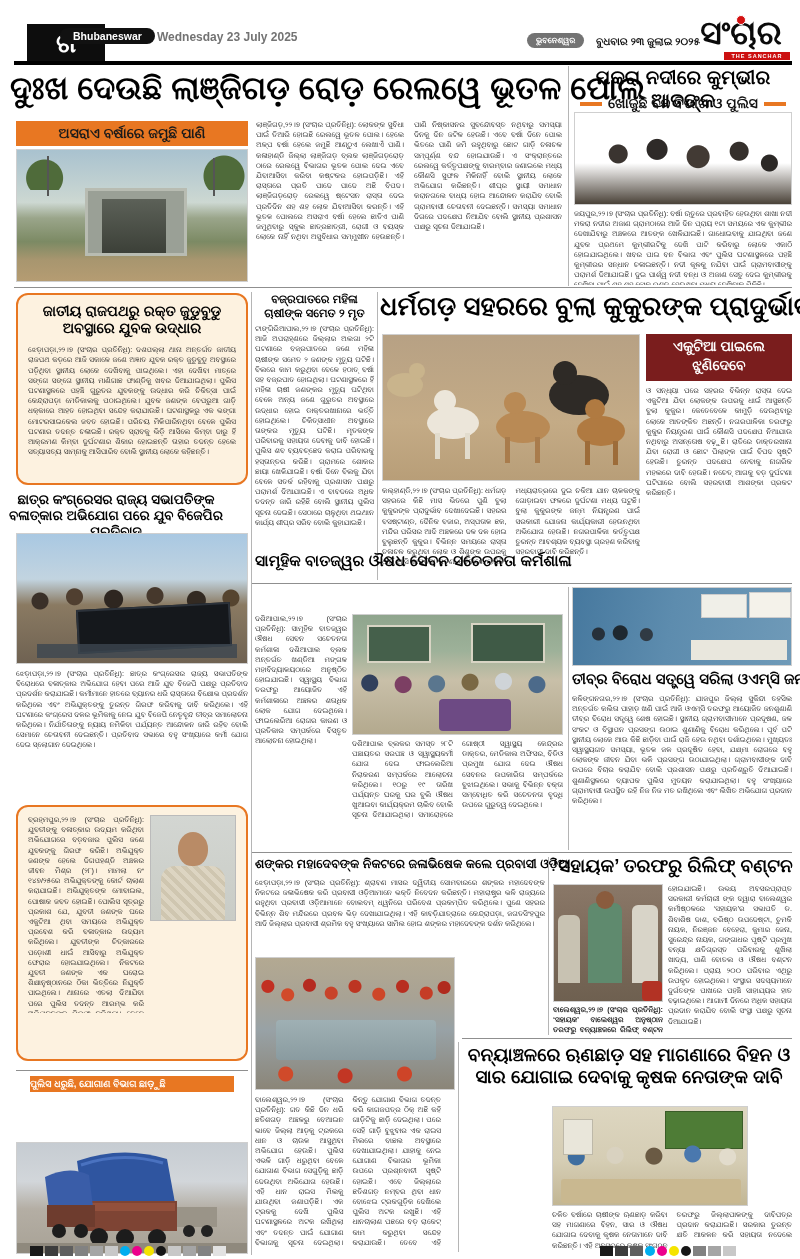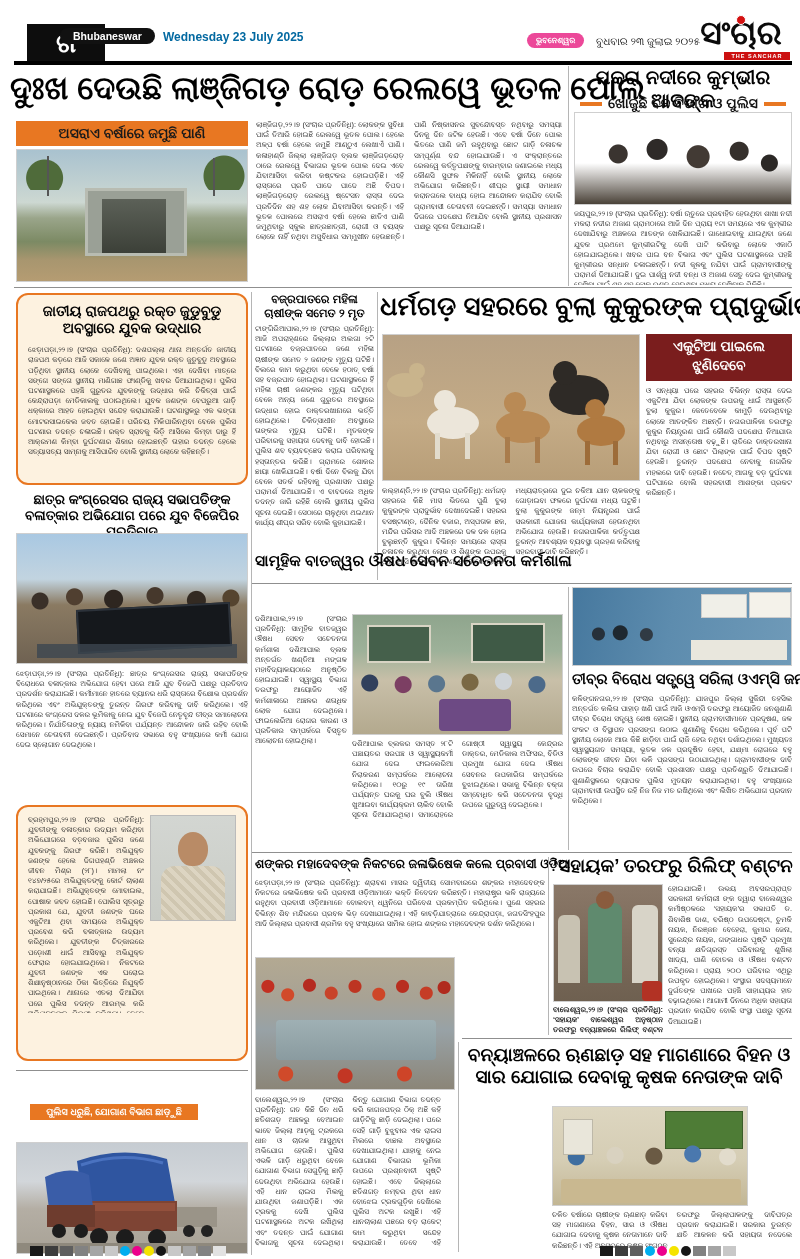--- a/index.html
+++ b/index.html
@@ -24,25 +24,25 @@
 </style>
 </head>
 <body>
 
 <div id="page">
 
   <div class="abs" style="left:27px;top:24px;width:78px;height:38px;background:#0d0d0d;color:#fff;
        font-size:27px;font-weight:800;text-align:center;line-height:38px;">ଖ</div>
   <div class="abs" style="left:60px;top:28px;height:16px;padding:0 13px;background:#111;color:#fff;
        border-radius:9px;font-size:10.5px;font-weight:bold;line-height:16px;z-index:2;">Bhubaneswar</div>
-  <div class="abs" style="left:163px;top:30px;font-size:12px;font-weight:bold;color:#0369a1;">Wednesday 23 July 2025</div>
-
-  <div class="abs" style="left:527px;top:33px;height:15px;padding:0 9px;background:#ec4899;color:#fff;
+  <div class="abs" style="left:157px;top:30px;font-size:12px;font-weight:bold;color:#737373;">Wednesday 23 July 2025</div>
+
+  <div class="abs" style="left:527px;top:33px;height:15px;padding:0 9px;background:#737373;color:#fff;
        border-radius:8px;font-size:8px;font-weight:bold;line-height:15px;">ଭୁବନେଶ୍ୱର</div>
-  <div class="abs" style="left:596px;top:35px;font-size:10.5px;font-weight:normal;color:#111;">ବୁଧବାର ୨୩ ଜୁଲାଇ ୨୦୨୫</div>
+  <div class="abs" style="left:596px;top:35px;font-size:10.5px;font-weight:bold;color:#111;">ବୁଧବାର ୨୩ ଜୁଲାଇ ୨୦୨୫</div>
 
   <div class="abs" style="left:690px;top:16px;width:102px;text-align:center;">
     <div style="font-size:33px;font-weight:800;color:#0a0a0a;line-height:1.05;">ସଂଚାର</div>
     <div class="abs" style="left:46px;top:-1px;width:8px;height:8px;border-radius:50%;background:#d41111;border:1.5px solid #fff;"></div>
     <div style="margin-top:1px;margin-left:34px;width:66px;background:#cc1111;color:#fff;font-size:5.5px;
          font-weight:bold;letter-spacing:1px;line-height:8px;">THE SANCHAR</div>
   </div>
 
   <div class="abs" style="left:14px;top:61px;width:778px;height:4px;background:#000;"></div>
 
@@ -85,21 +85,21 @@
   </div>
   <div class="abs body-txt" style="left:574px;top:209px;width:218px;height:76px;">ଜୟପୁର,୨୨।୭ (ସଂଚାର ପ୍ରତିନିଧି): ବର୍ଷା ଋତୁରେ ପ୍ରବାହିତ ହେଉଥିବା ଶାଖା ନଦୀ ମକରା ନଦୀର ଅଜାଣ ଗ୍ରାମଠାରେ ଆଜି ଦିନ ପ୍ରାୟ ୧ଟା ସମୟରେ ଏକ କୁମ୍ଭୀର ଦେଖାଯିବାରୁ ଅଞ୍ଚଳରେ ଆତଙ୍କ ଖେଳିଯାଇଛି। ଗାଧୋଇବାକୁ ଯାଇଥିବା ଜଣେ ଯୁବକ ପ୍ରଥମେ କୁମ୍ଭୀରଟିକୁ ଦେଖି ପାଟି କରିବାରୁ ଲୋକେ ଏକାଠି ହୋଇଯାଇଥିଲେ। ଖବର ପାଇ ବନ ବିଭାଗ ଏବଂ ପୁଲିସ ଘଟଣାସ୍ଥଳରେ ପହଞ୍ଚି କୁମ୍ଭୀରର ସନ୍ଧାନ ଚଳାଇଛନ୍ତି। ନଦୀ କୂଳକୁ ନଯିବା ପାଇଁ ଗ୍ରାମବାସୀଙ୍କୁ ପରାମର୍ଶ ଦିଆଯାଇଛି। ଦୁଇ ପାର୍ଶ୍ୱ ନଦୀ ବନ୍ଧ ଓ ଅଜାଣ ସେତୁ ଦେଇ କୁମ୍ଭୀରକୁ ଦେଖିବା ପାଇଁ ଶହ ଶହ ଲୋକ ରୁଣ୍ଡ ହେଉଥିବା ମଧ୍ୟ ଦେଖିବାକୁ ମିଳିଛି।</div>
 
   <div class="hrule" style="left:14px;top:287px;width:778px;"></div>
 
   <div class="story-box" style="left:16px;top:293px;width:232px;height:192px;">
     <div class="hl" style="font-size:14.5px;margin-bottom:8px;">ଜାତୀୟ ରାଜପଥରୁ ରକ୍ତ ଜୁଡୁବୁଡୁ ଅବସ୍ଥାରେ ଯୁବକ ଉଦ୍ଧାର</div>
     <div class="body-txt" style="height:132px;">ଝେଡ଼ାପଡ଼ା,୨୨।୭ (ସଂଚାର ପ୍ରତିନିଧି): ଦଶପଲ୍ଲା ଥାନା ଅନ୍ତର୍ଗତ ଜାତୀୟ ରାଜପଥ କଡ଼ରେ ଆଜି ସକାଳେ ଜଣେ ଅଜ୍ଞାତ ଯୁବକ ରକ୍ତ ଜୁଡୁବୁଡୁ ଅବସ୍ଥାରେ ପଡ଼ିଥିବା ସ୍ଥାନୀୟ ଲୋକେ ଦେଖିବାକୁ ପାଇଥିଲେ। ଏହା ଦେଖିବା ମାତ୍ରେ ସଙ୍ଗେ ସଙ୍ଗେ ସ୍ଥାନୀୟ ମାଣିଗାଛ ଫାଣ୍ଡିକୁ ଖବର ଦିଆଯାଇଥିଲା। ପୁଲିସ ଘଟଣାସ୍ଥଳରେ ପହଞ୍ଚି ଗୁରୁତର ଯୁବକଙ୍କୁ ଉଦ୍ଧାର କରି ଚିକିତ୍ସା ପାଇଁ କେନ୍ଦ୍ରାପଡ଼ା ମେଡିକାଲକୁ ପଠାଇଥିଲେ। ଯୁବକ ଜଣଙ୍କ ବେପରୁଆ ଗାଡ଼ି ଧକ୍କାରେ ଆହତ ହୋଇଥିବା ସନ୍ଦେହ କରାଯାଉଛି। ଘଟଣାସ୍ଥଳରୁ ଏକ ଭଙ୍ଗା ମୋଟରସାଇକେଲ ଜବତ ହୋଇଛି। ପରିଚୟ ମିଳିପାରିନଥିବା ବେଳେ ପୁଲିସ ଘଟଣାର ତଦନ୍ତ ଚଳାଇଛି। ରକ୍ତ ସ୍ରାବକୁ ଭିଡ଼ି ଆସିଲେ କିମ୍ବା ଦାରୁ ହିଁ ଆକ୍ରମଣ କିମ୍ବା ଦୁର୍ଘଟଣାର ଶିକାର ହୋଇଛନ୍ତି ତାହାର ତଦନ୍ତ ହେଲେ ସତ୍ୟାସତ୍ୟ ସାମ୍ନାକୁ ଆସିପାରିବ ବୋଲି ସ୍ଥାନୀୟ ଲୋକେ କହିଛନ୍ତି।</div>
   </div>
 
-  <div class="abs hl" style="left:16px;top:492px;width:232px;font-size:13.5px;">ଛାତ୍ର କଂଗ୍ରେସର ରାଜ୍ୟ ସଭାପତିଙ୍କ ବଳାତ୍କାର ଅଭିଯୋଗ ପରେ ଯୁବ ବିଜେପିର ପ୍ରତିବାଦ</div>
+  <div class="abs hl" style="left:0;top:492px;width:232px;font-size:13.5px;">ଛାତ୍ର କଂଗ୍ରେସର ରାଜ୍ୟ ସଭାପତିଙ୍କ ବଳାତ୍କାର ଅଭିଯୋଗ ପରେ ଯୁବ ବିଜେପିର ପ୍ରତିବାଦ</div>
   <div class="photo" style="left:16px;top:533px;width:232px;height:131px;
        background:linear-gradient(#a9c8e2 0%,#c2d4e0 35%,#8a7a62 55%,#6f6252 100%);">
     <div class="abs" style="left:0;top:40px;width:100%;height:60px;
          background:radial-gradient(circle at 10% 45%,#3a3028 0 8px,transparent 9px),
                     radial-gradient(circle at 25% 38%,#503f30 0 8px,transparent 9px),
                     radial-gradient(circle at 42% 42%,#2e2620 0 9px,transparent 10px),
                     radial-gradient(circle at 60% 36%,#46382c 0 8px,transparent 9px),
                     radial-gradient(circle at 78% 44%,#332a22 0 9px,transparent 10px),
                     radial-gradient(circle at 93% 40%,#55442f 0 8px,transparent 9px);"></div>
     <div class="abs" style="left:60px;top:72px;width:150px;height:40px;background:#15181c;
@@ -214,22 +214,22 @@
     <div class="abs" style="left:34px;top:18px;width:34px;height:80px;background:#5f8a6e;border-radius:8px 8px 0 0;"></div>
     <div class="abs" style="left:42px;top:6px;width:18px;height:18px;border-radius:50%;background:#8a5c3e;"></div>
     <div class="abs" style="left:78px;top:20px;width:26px;height:78px;background:#d8d4c8;border-radius:6px 6px 0 0;"></div>
     <div class="abs" style="left:4px;top:30px;width:22px;height:68px;background:#c8c2b2;border-radius:6px 6px 0 0;"></div>
     <div class="abs" style="left:88px;top:96px;width:20px;height:20px;background:#b23224;border-radius:4px;"></div>
   </div>
   <div class="abs body-txt" style="left:668px;top:884px;width:124px;height:150px;">ହୋଇଯାଇଛି। ଉଭୟ ଅବସରପ୍ରାପ୍ତ ସରକାରୀ କର୍ମଚାରୀ ଙ୍କ ଦ୍ୱାରା ବାଲେଶ୍ୱର କର୍ମୀଷ୍ଠଳରେ ‘ସହାୟକ’ର ସଭାପତି ଡ. ଶିବାଶିଷ ଦାଶ, ବରିଷ୍ଠ ଉପଦେଷ୍ଟା, ଚୁମକି ନାୟକ, ନିରଞ୍ଜନ ବେହେରା, କୁମାର ଜେନା, ସୁରେନ୍ଦ୍ର ନାୟକ, ଗଙ୍ଗାଧର ପୃଷ୍ଟି ପ୍ରମୁଖ ବନ୍ୟା କ୍ଷତିଗ୍ରସ୍ତ ପରିବାରକୁ ଶୁଖିଲା ଖାଦ୍ୟ, ପାଣି ବୋତଲ ଓ ଔଷଧ ବଣ୍ଟନ କରିଥିଲେ। ପ୍ରାୟ ୨୦୦ ପରିବାର ଏଥିରୁ ଉପକୃତ ହୋଇଥିଲେ। ସଂସ୍ଥାର ସଦସ୍ୟମାନେ ଦୁର୍ଗତଙ୍କ ପାଖରେ ପହଞ୍ଚି ସାହାଯ୍ୟର ହାତ ବଢ଼ାଇଥିଲେ। ଆଗାମୀ ଦିନରେ ଅଧିକ ସହାୟତା ପ୍ରଦାନ କରାଯିବ ବୋଲି ସଂସ୍ଥା ପକ୍ଷରୁ ସୂଚନା ଦିଆଯାଇଛି।</div>
   <div class="abs body-txt" style="left:553px;top:1005px;width:110px;height:30px;font-weight:bold;">ବାଲେଶ୍ୱର,୨୨।୭ (ସଂଚାର ପ୍ରତିନିଧି): ‘ସହାୟକ’ ବାଲେଶ୍ୱର ଅନୁଷ୍ଠାନ ତରଫରୁ ବନ୍ୟାଞ୍ଚଳରେ ରିଲିଫ୍ ବଣ୍ଟନ କାର୍ଯ୍ୟକ୍ରମ ଅନୁଷ୍ଠିତ</div>
 
   <div class="hrule" style="left:16px;top:1070px;width:232px;"></div>
-  <div class="abs orange-box" style="left:30px;top:1104px;width:168px;height:16px;color:#fff;
-       font-size:9.5px;font-weight:800;text-align:center;line-height:16px;">ପୁଲିସ ଧରୁଛି, ଯୋଗାଣ ବିଭାଗ ଛାଡ଼ୁଛି</div>
+  <div class="abs orange-box" style="left:30px;top:1076px;width:204px;height:16px;color:#fff;
+       font-size:9.5px;font-weight:800;text-align:left;line-height:16px;">ପୁଲିସ ଧରୁଛି, ଯୋଗାଣ ବିଭାଗ ଛାଡ଼ୁଛି</div>
   <div class="photo" style="left:16px;top:1142px;width:232px;height:112px;
        background:linear-gradient(#c6ccd2 0%,#d2d6da 35%,#b4aea4 60%,#a8a296 100%);">
     <svg width="232" height="112" viewBox="0 0 232 112">
       <path d="M60 18 Q105 2 150 16 L158 60 L66 62 Z" fill="#2f55a0"></path>
       <path d="M64 22 Q104 8 146 20" stroke="#4a72c0" stroke-width="3" fill="none"></path>
       <rect x="62" y="58" width="98" height="30" fill="#7e4434"></rect>
       <rect x="64" y="60" width="94" height="8" fill="#93503c"></rect>
       <circle cx="82" cy="94" r="9" fill="#1c1c1c"></circle>
       <circle cx="108" cy="95" r="9" fill="#1c1c1c"></circle>
       <circle cx="140" cy="95" r="9" fill="#1c1c1c"></circle>

